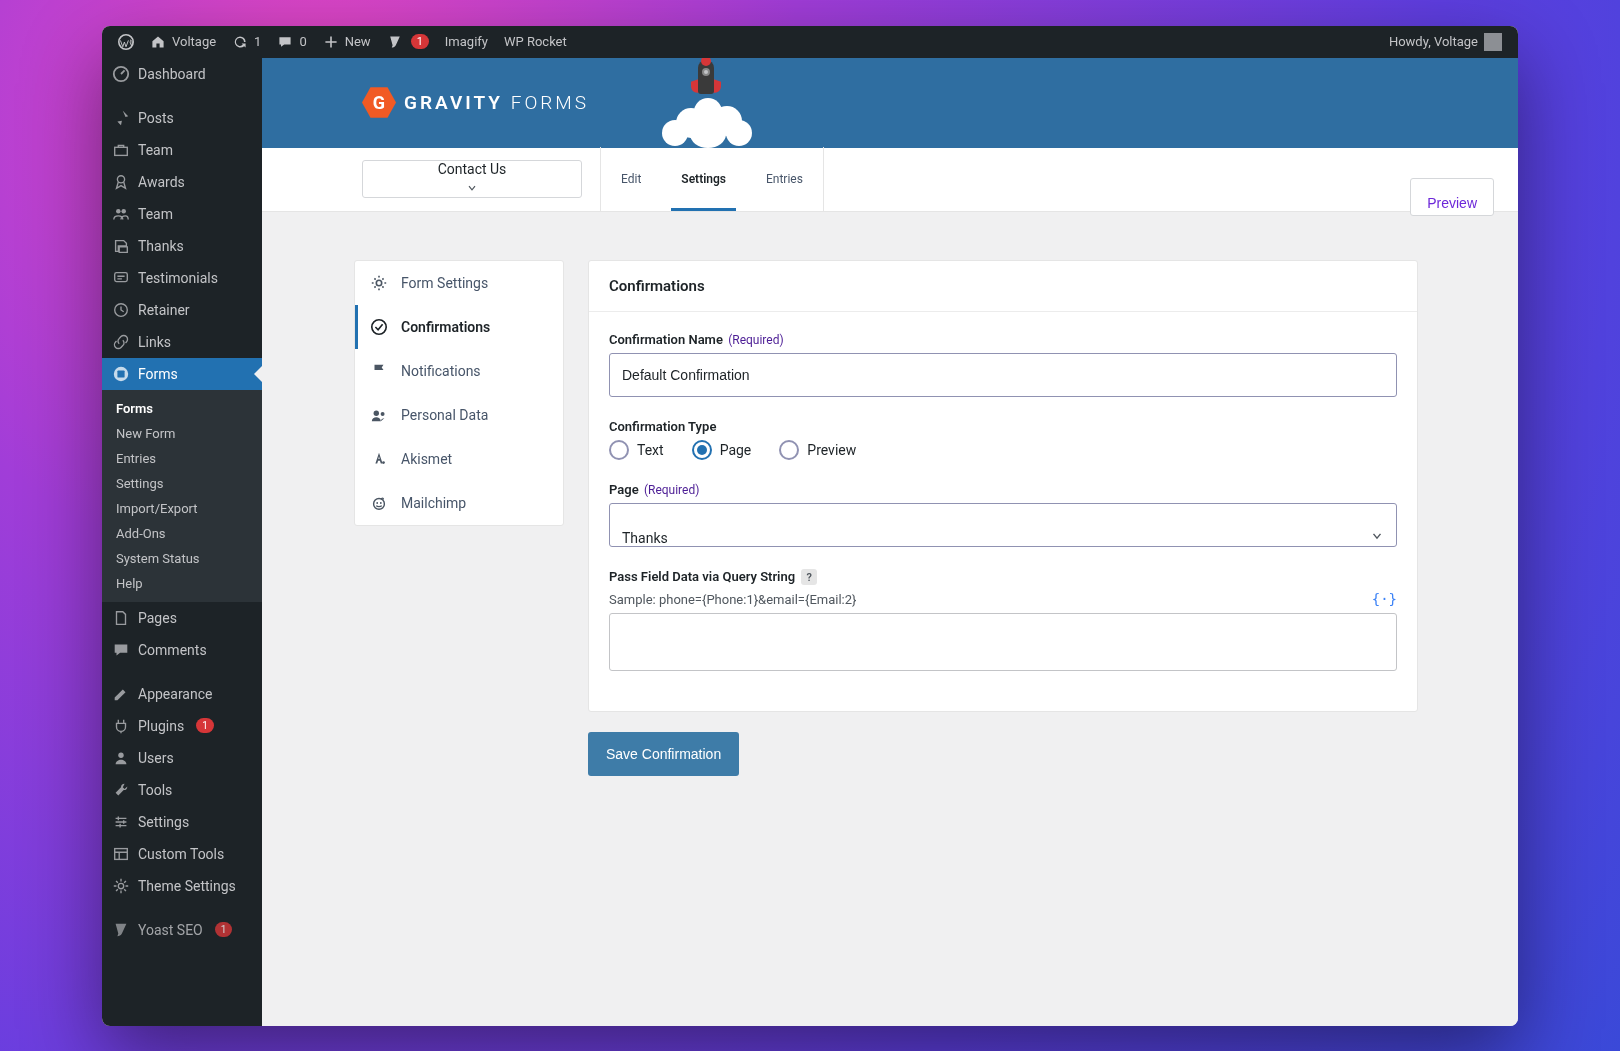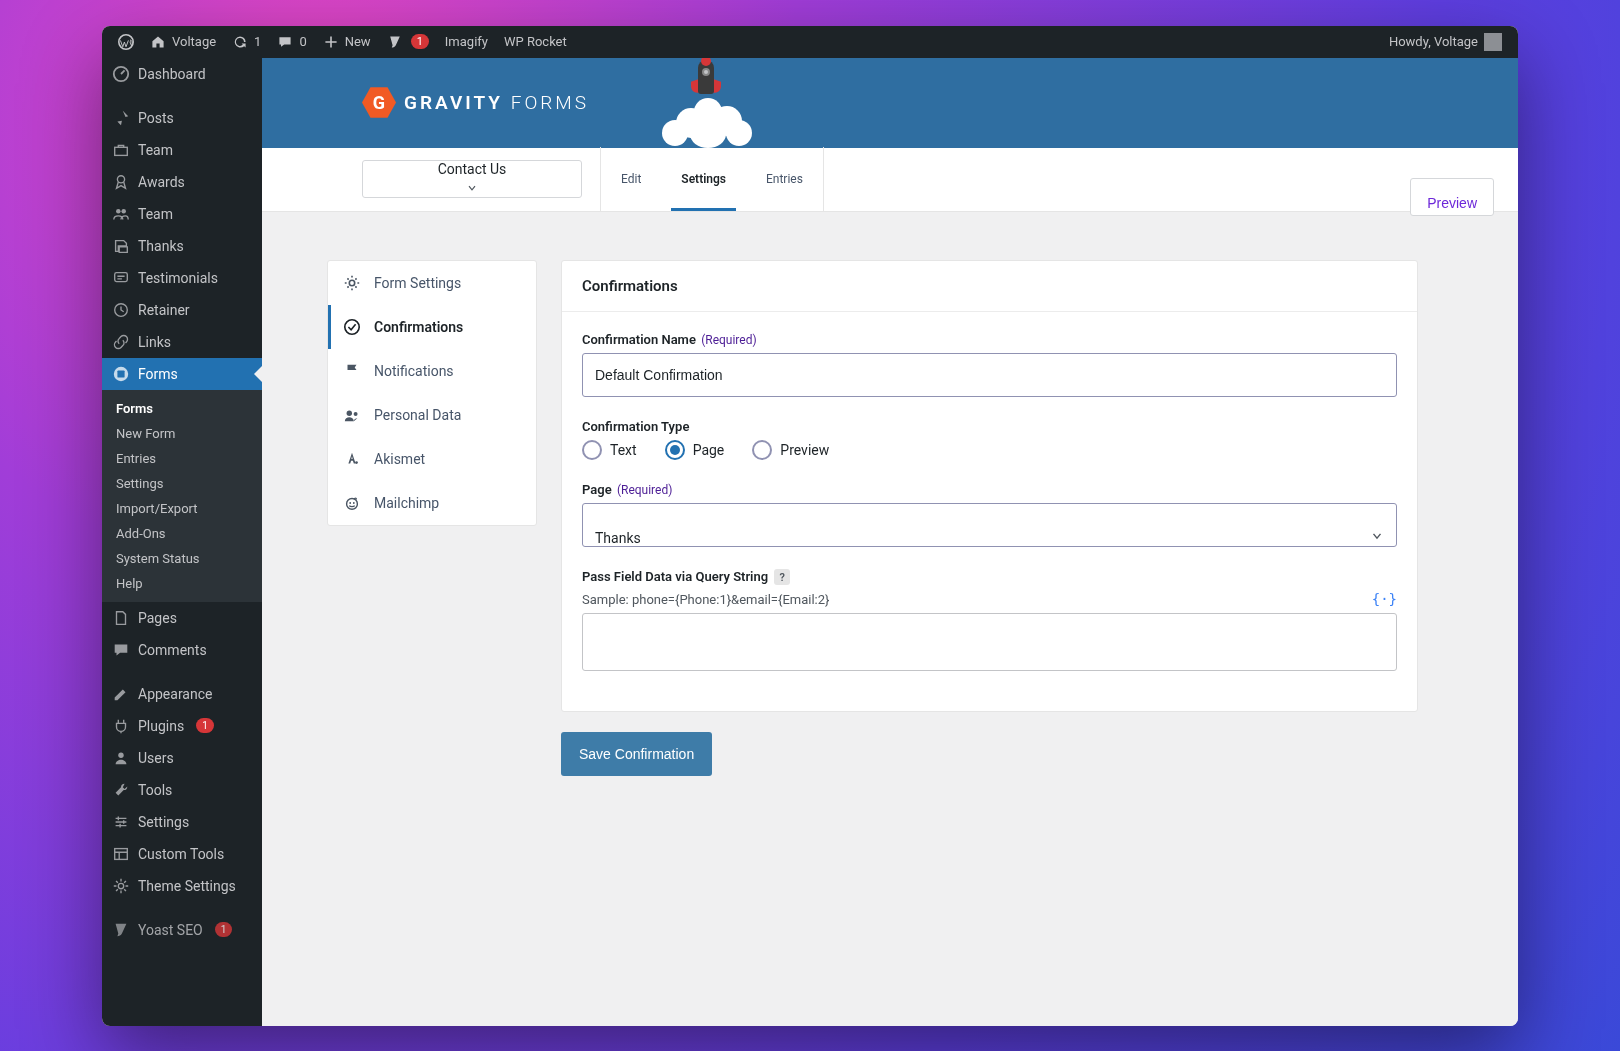--- a/index.html
+++ b/index.html
@@ -53,21 +53,21 @@
   
   .gf-nav { height: 64px; background:#fff; border-bottom:1px solid #e5e5e5; display:flex; align-items:center; padding: 0 24px 0 100px; position:relative; }
   .form-switch { width: 220px; height: 38px; border:1px solid #d5d7da; border-radius:3px; display:flex; align-items:center; justify-content:space-between; padding:0 12px; font-size:14px; color:#1d2327; cursor:pointer; background:#fff;flex-direction:column;}
   .tabs { display:flex; height: 64px; margin-left: 18px; border-left:1px solid #e5e5e5; border-right:1px solid #e5e5e5; }
   .tab { padding: 0 20px; display:flex; align-items:center; font-size:12px; color:#475569; cursor:pointer; position:relative; }
   .tab.active { color:#1d2327; font-weight:600; }
   .tab.active::after { content:""; position:absolute; left:10px; right:10px; bottom:0; height:3px; background:#2271b1; }
   .preview-btn { margin-left:auto; height: 38px; border:1px solid #d5d7da; background:#fff; border-radius:3px; padding:16px 16px; font-size:14px; color:#6d28d9; cursor:pointer;margin-top:36px; }
 
   
-  .settings-wrap { display:flex; gap: 24px; padding: 48px 100px 40px 65px; }
+  .settings-wrap { display:flex; gap: 24px; padding: 48px 100px 40px 92px; }
   .settings-nav { width: 210px; background:#fff; border:1px solid #e5e5e5; border-radius:3px; align-self:flex-start; overflow:hidden; }
   .settings-nav .sn-item { display:flex; align-items:center; gap:12px; padding: 12px 14px; font-size:14px; color:#475569; cursor:pointer; }
   .settings-nav .sn-item.active { background:#fff; color:#1d2327; font-weight:600; box-shadow: inset 3px 0 0 #2271b1; }
   .settings-nav .sn-item .sn-icon { width:20px; height:20px; display:inline-flex; align-items:center; justify-content:center; color:#4b5663; }
   .settings-nav .sn-item.active .sn-icon { color:#1d2327; }
 
   .panel { flex:1; background:#fff; border:1px solid #e5e5e5; border-radius:3px; padding: 0 0 24px 0; }
   .panel-head { padding: 16px 20px; font-size:15px; font-weight:600; color:#1d2327; border-bottom:1px solid #ececec; }
   .panel-body { padding: 20px 20px 0 20px; }
   .field { margin-bottom: 22px; }

